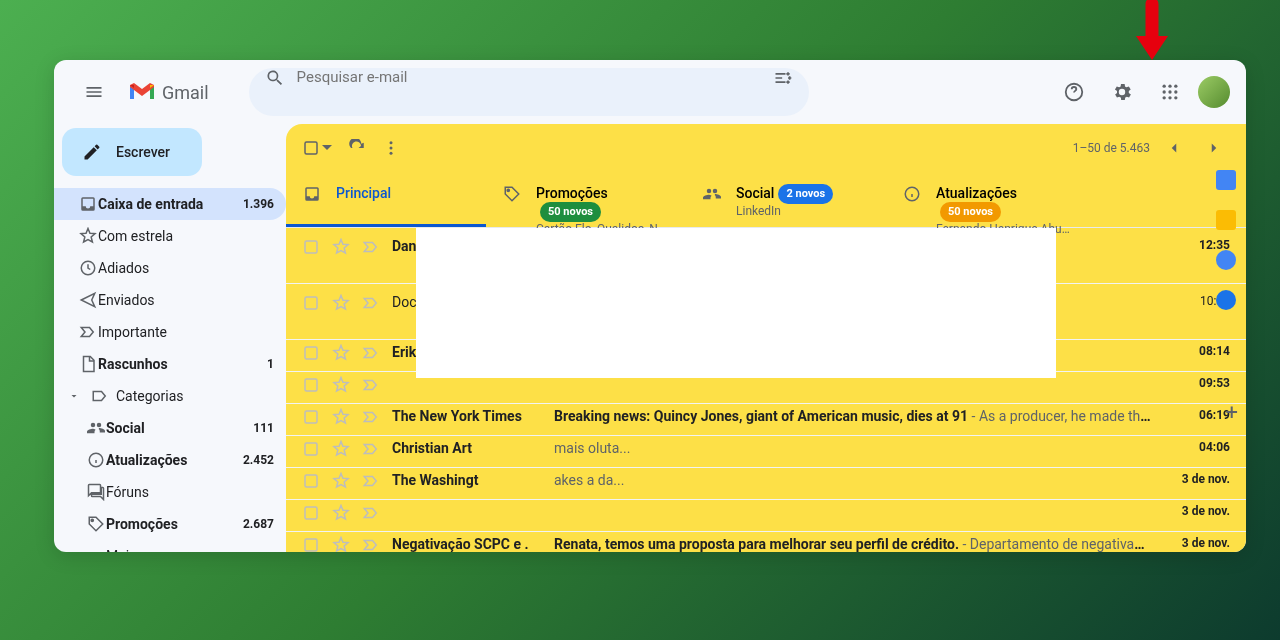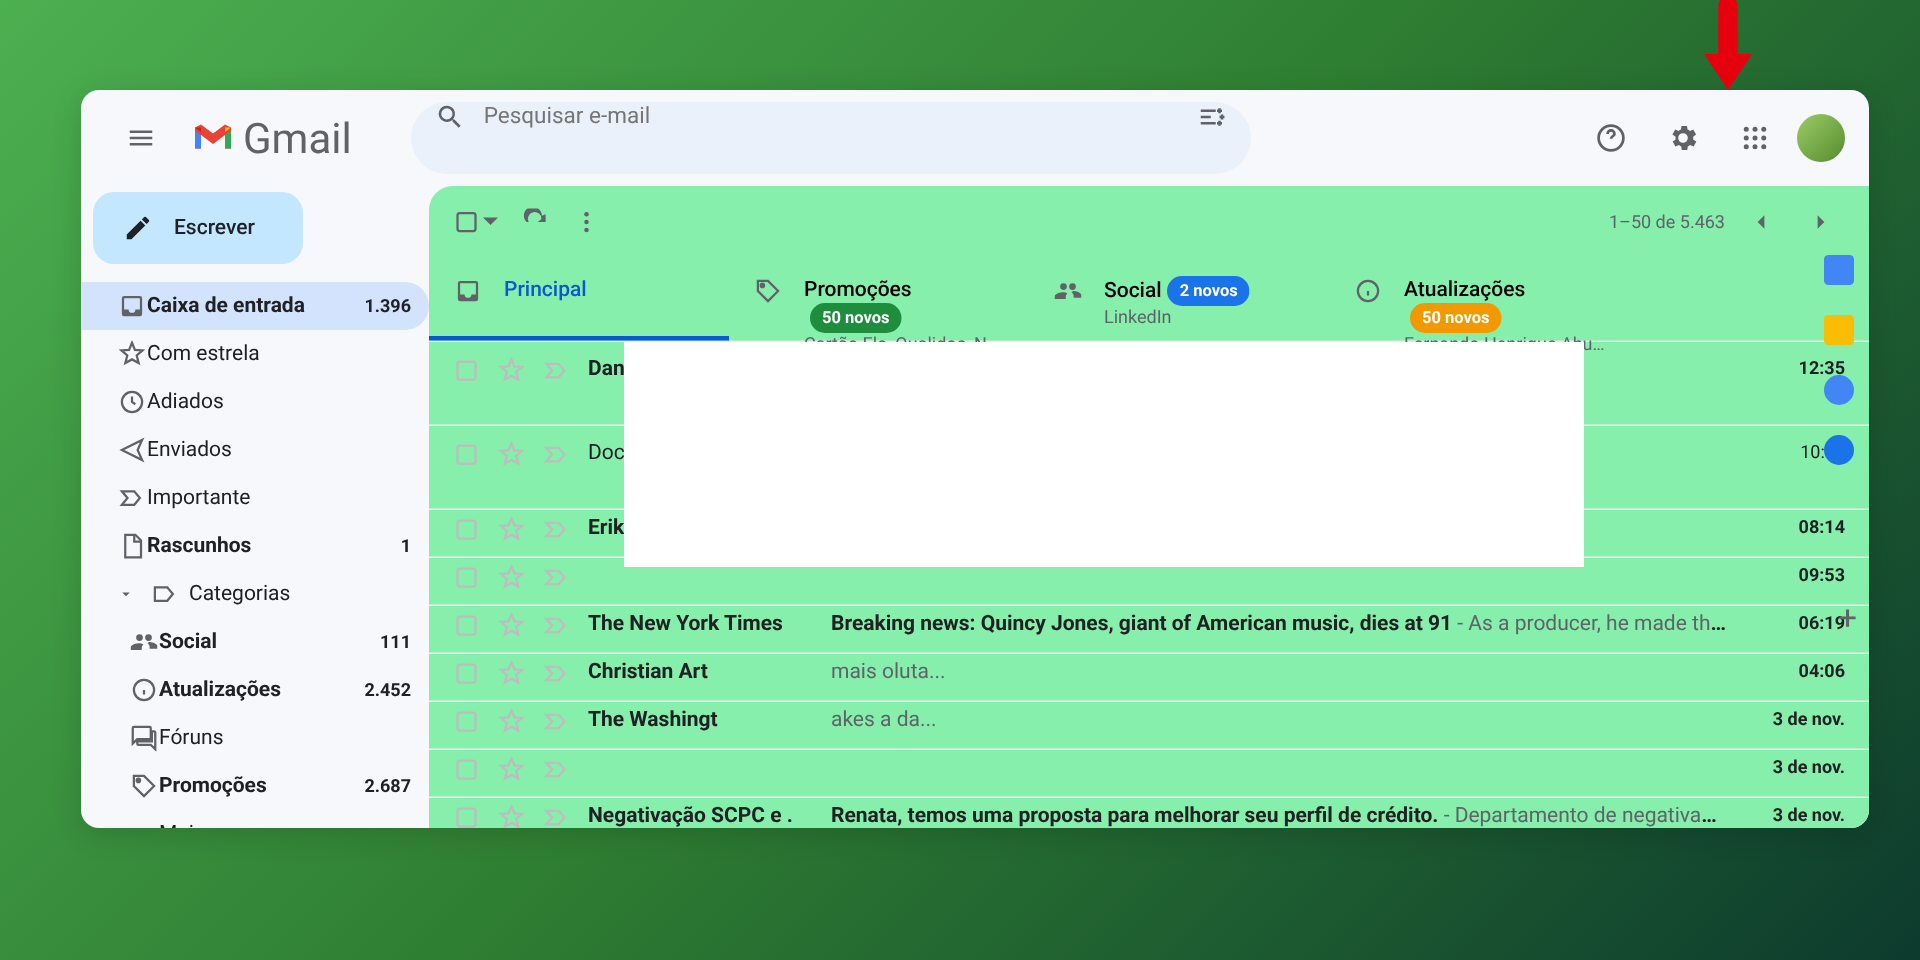--- a/index.html
+++ b/index.html
@@ -1,37 +1,37 @@
 <!DOCTYPE html>
 <html><head>
 <meta charset="utf-8">
 <style>
 *{box-sizing:border-box;margin:0;padding:0;font-family:Roboto,Arial,sans-serif}
 body{background:linear-gradient(135deg,#4caf50 0%,#2e7d32 50%,#0d3b2e 100%);width:1280px;height:640px;overflow:hidden;position:relative}
 .arrow{position:absolute;top:0;left:1130px;z-index:100}
 .app{position:absolute;left:54px;top:60px;width:1192px;height:492px;background:#f6f8fc;border-radius:12px;display:flex;flex-direction:column;overflow:hidden;box-shadow:0 4px 20px rgba(0,0,0,0.15)}
 .header{display:flex;align-items:center;padding:8px 16px;height:64px;gap:10px}
 .burger{width:48px;height:48px;display:flex;align-items:center;justify-content:center;border-radius:50%;cursor:pointer;color:#5f6368}
-.logo{display:flex;align-items:center;gap:6px;font-size:28px;color:#5f6368;margin-right:30px}
+.logo{display:flex;align-items:center;gap:6px;font-size:18px;color:#5f6368;margin-right:30px}
 .searchbar{flex:1;max-width:560px;height:48px;background:#eaf1fb;border-radius:24px;display:flex;align-items:flex-start;padding:0 16px;gap:12px;color:#5f6368}
 .searchbar input{border:none;background:transparent;flex:1;font-size:15px;outline:none;color:#5f6368}
 .hicons{margin-left:auto;display:flex;align-items:center;gap:8px}
 .hicon{width:40px;height:40px;display:flex;align-items:center;justify-content:center;border-radius:50%;cursor:pointer;color:#5f6368}
 .avatar{width:32px;height:32px;border-radius:50%;background:linear-gradient(135deg,#9ccc65,#558b2f)}
 .body{display:flex;flex:1;overflow:hidden}
 .sidebar{width:232px;padding-top:4px;flex-shrink:0}
 .compose{margin:0 0 12px 8px;width:140px;height:48px;background:#c2e7ff;border-radius:14px;display:flex;align-items:center;padding:0 20px;gap:14px;font-size:14px;font-weight:500;color:#202124;cursor:pointer}
 .navitem{height:32px;display:flex;align-items:center;padding:0 12px 0 24px;font-size:14px;color:#202124;border-radius:0 16px 16px 0;cursor:pointer}
 .navitem.active{background:#d3e3fd;font-weight:700}
 .navitem .cnt{margin-left:auto;font-size:12px}
 .navitem.sub{padding-left:32px}
 .navitem.bold{font-weight:700}
-.navitem.collapse{padding-left:20px;gap:6px}
+.navitem.collapse{padding-left:10px;gap:6px}
 .ico{width:20px;height:20px;display:flex;align-items:center;justify-content:center;color:#5f6368;flex-shrink:0}
-.main{flex:1;background:#86efac;border-radius:16px 0 0 0;display:flex;flex-direction:column;overflow:hidden;position:relative}
+.main{flex:1;background:#fde047;border-radius:16px 0 0 0;display:flex;flex-direction:column;overflow:hidden;position:relative}
 .toolbar{height:48px;display:flex;align-items:center;padding:0 16px;gap:16px;color:#5f6368}
 .toolbar .right{margin-left:auto;display:flex;align-items:center;gap:8px;font-size:12px}
 .tabs{display:flex;height:56px;border-bottom:1px solid #e8eaed}
 .tab{flex:1;max-width:200px;display:flex;align-items:flex-start;padding:12px 16px;gap:14px;cursor:pointer;font-size:14px;border-bottom:3px solid transparent}
 .tab.active{color:#0b57d0;border-bottom-color:#0b57d0}
 .tab .tl{font-weight:500;line-height:18px}
 .tab .ts{font-size:12px;color:#5f6368;line-height:14px;white-space:nowrap;overflow:hidden;text-overflow:ellipsis}
 .badge{display:inline-block;padding:1px 8px;border-radius:10px;font-size:11px;font-weight:700;color:#fff;margin-left:4px;vertical-align:middle}
 .bgreen{background:#1e8e3e}
 .bblue{background:#1a73e8}

